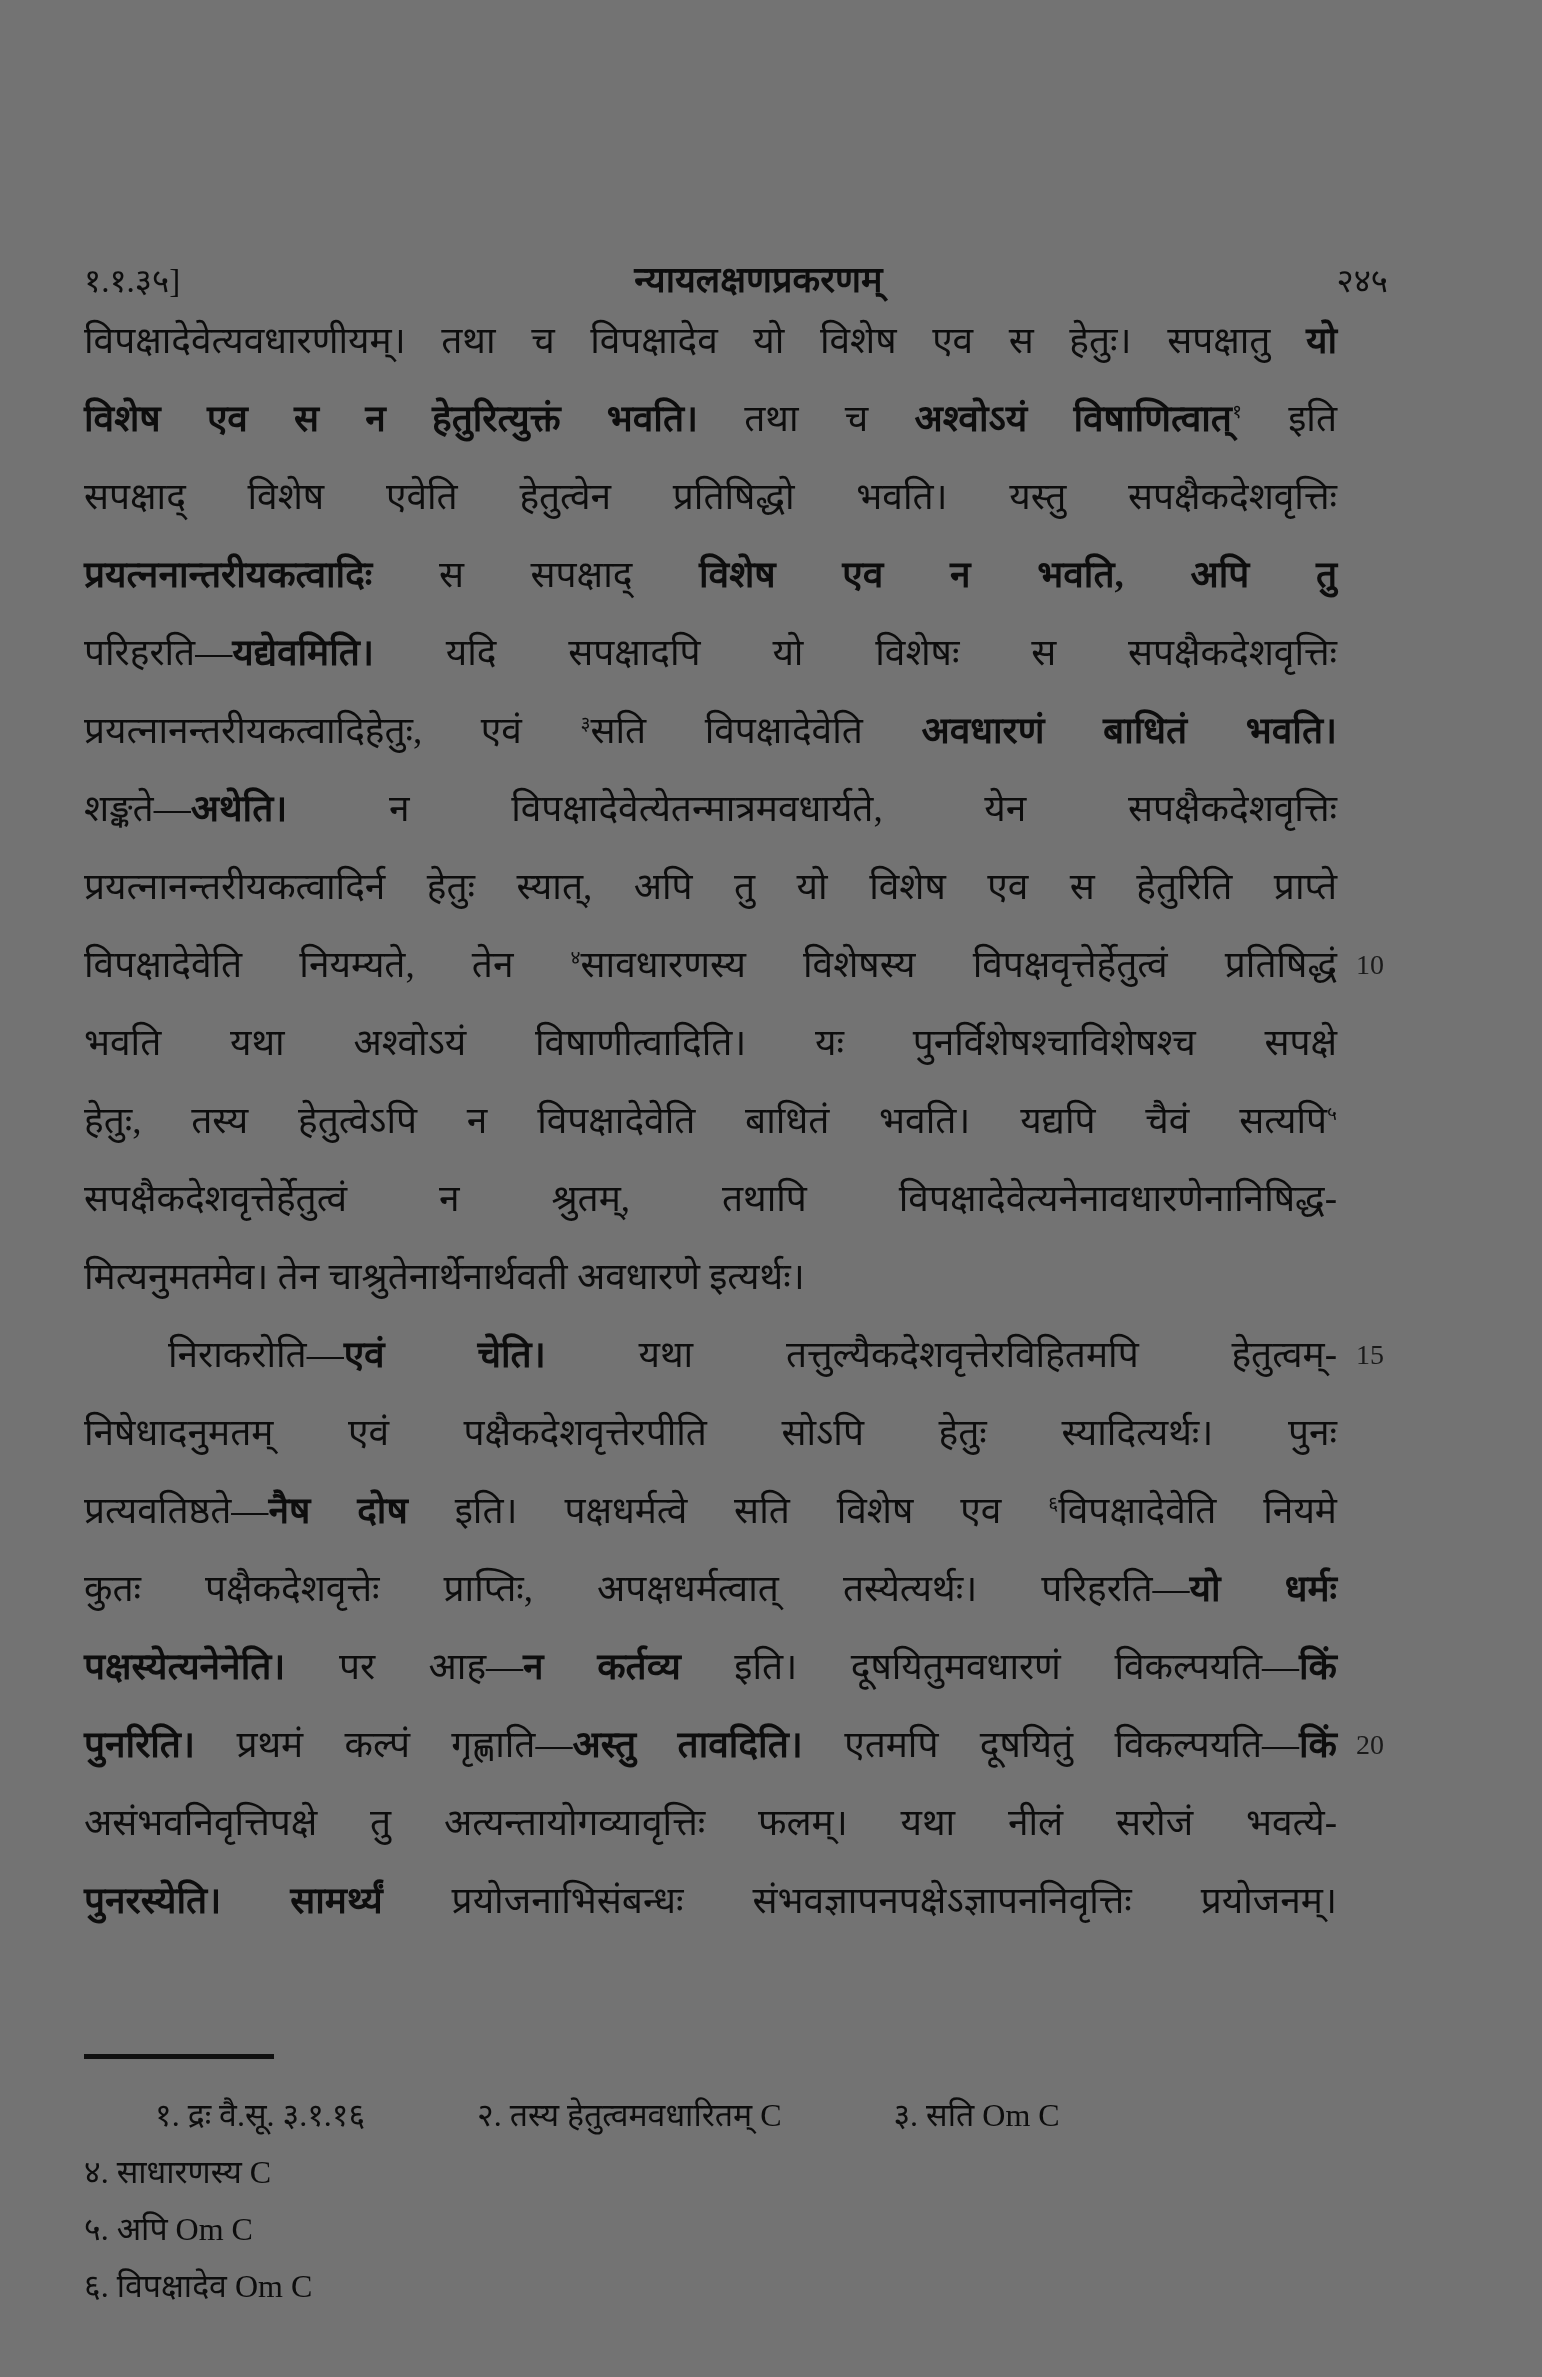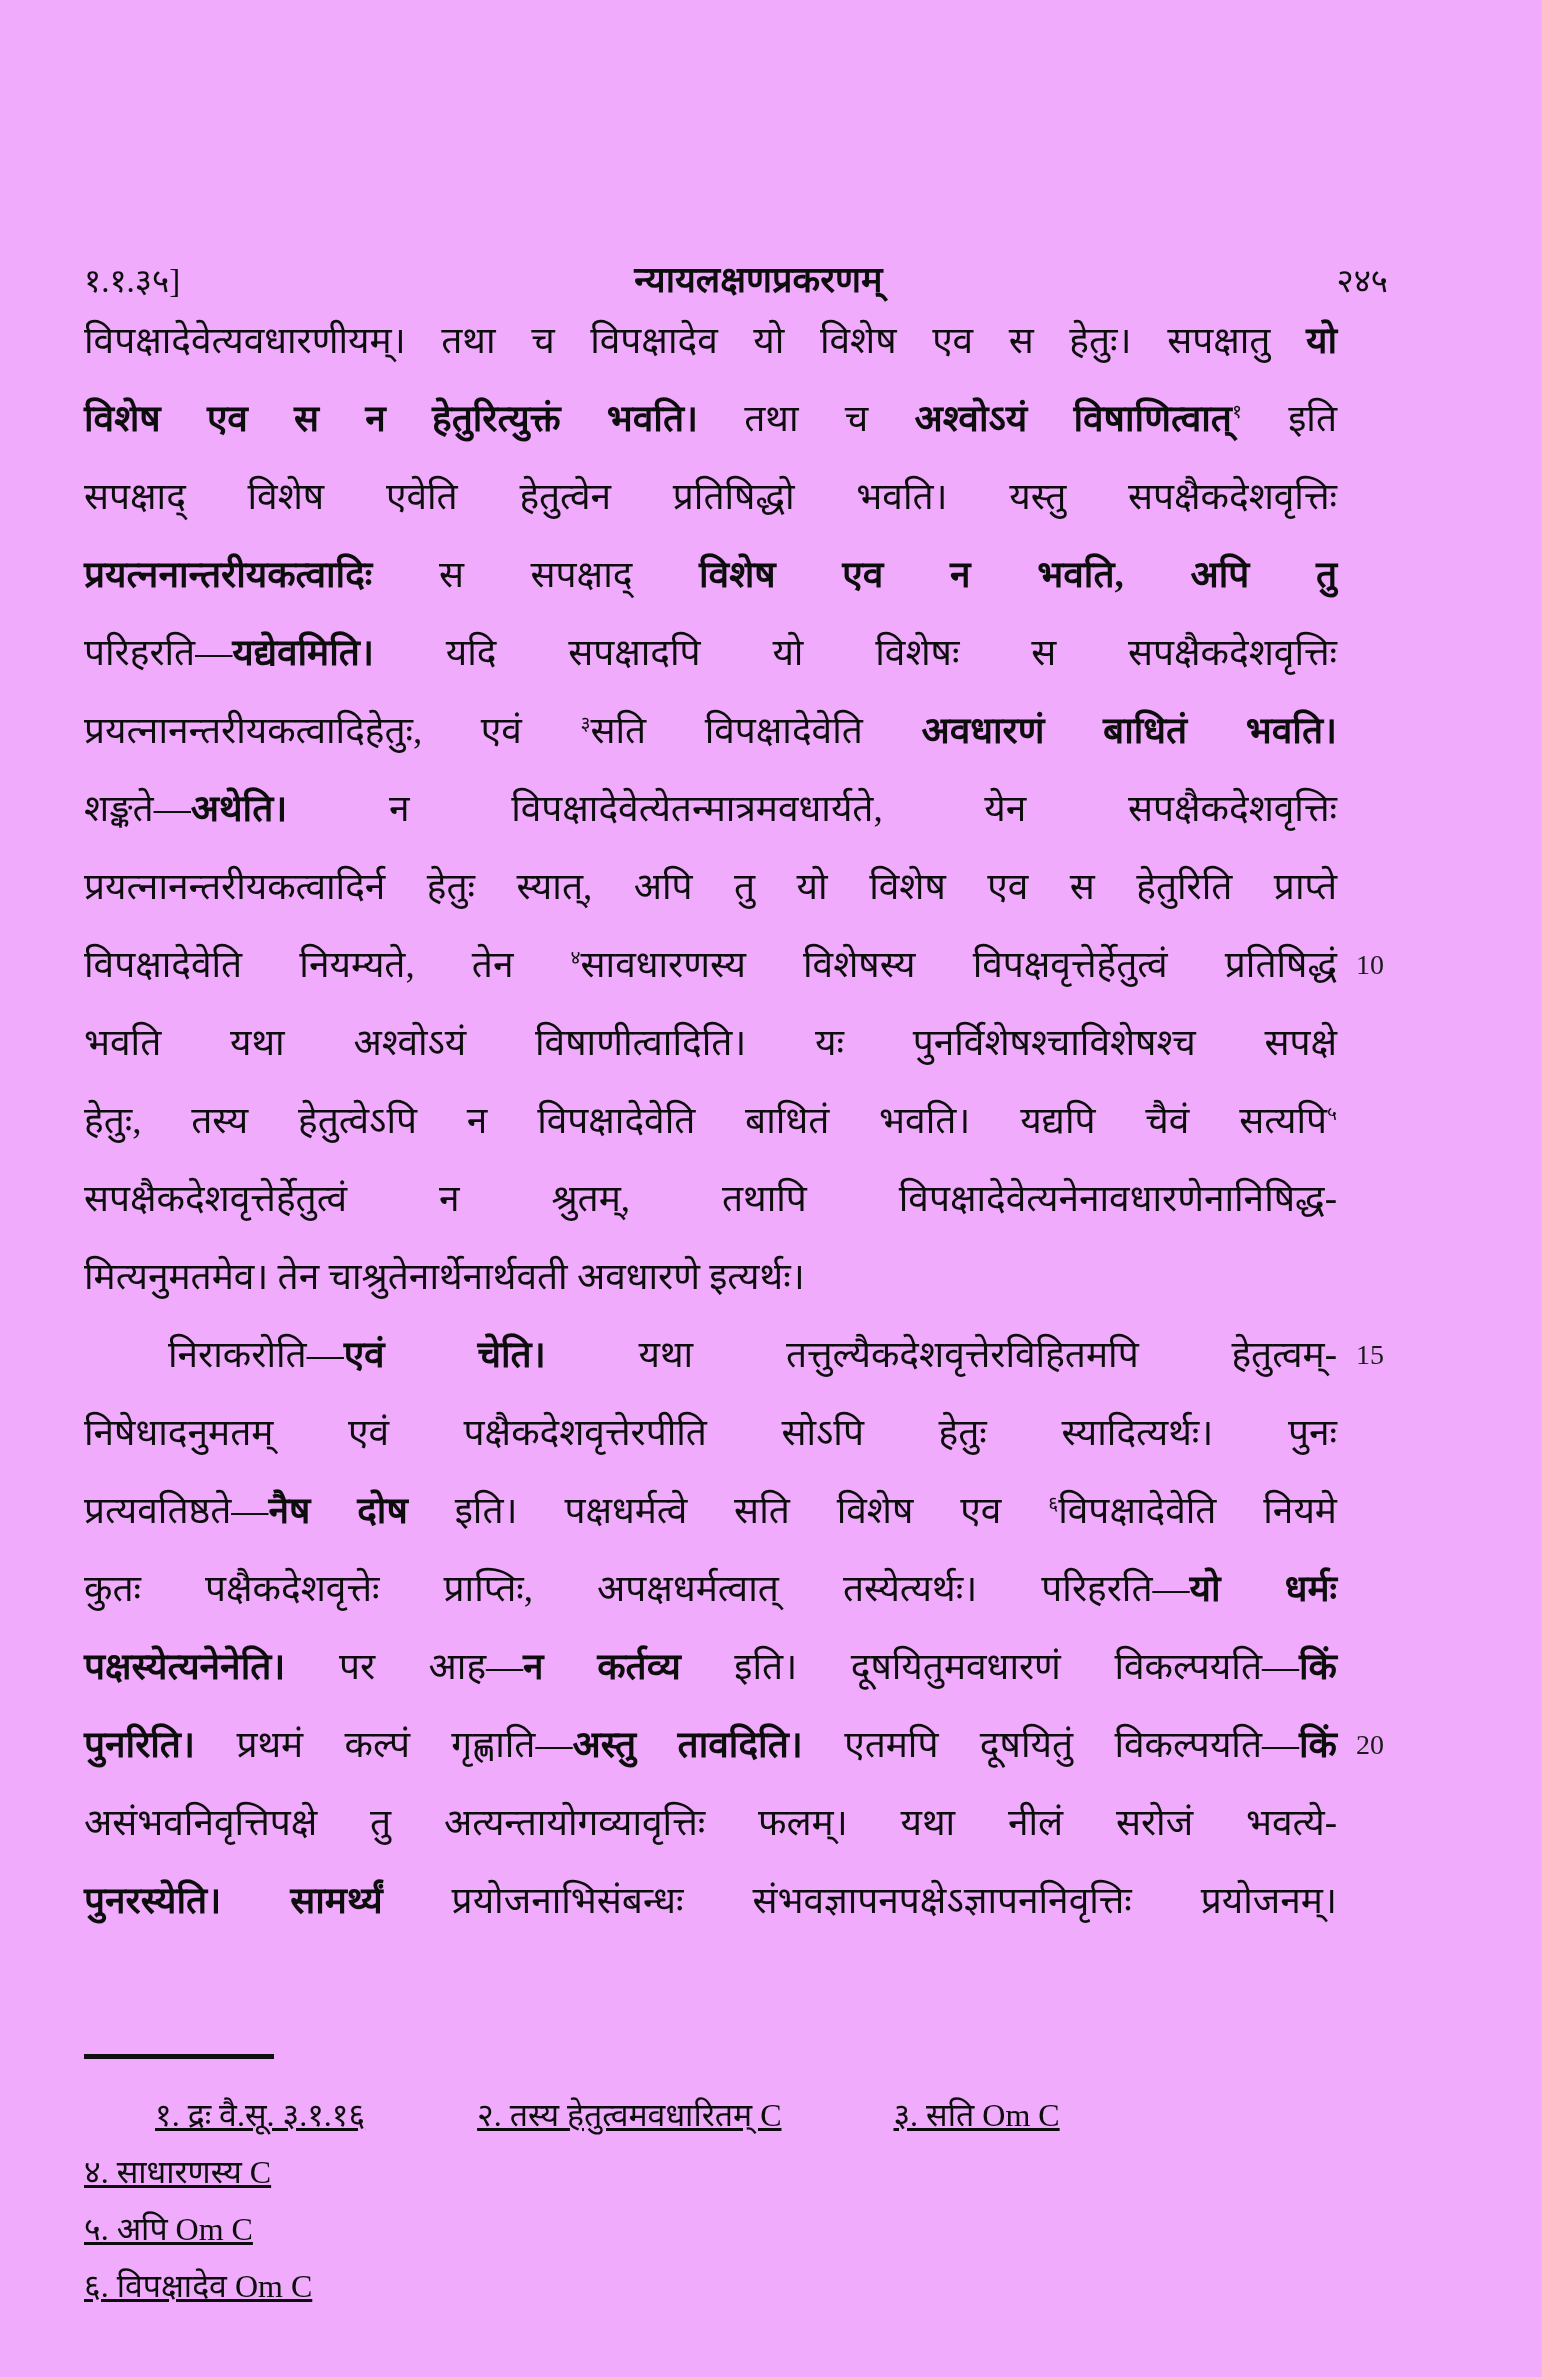--- a/index.html
+++ b/index.html
@@ -1,19 +1,19 @@
 <!DOCTYPE html>
 <html lang="sa" style="font-size:10.3px"><head>
 <meta charset="utf-8">
 <style>
   html,body{margin:0;padding:0;background:#e8e8e8;}
   .page{
     position:relative;
     width:1542px;height:2377px;
-    background:#f0abfc;
+    background:#737373;
     color:#0d0d0d;
     font-family:"Liberation Serif","DejaVu Serif",serif;
     overflow:hidden;
   }
   
   .pagehead{
     position:absolute;top:224px;left:84px;right:154px;
     display:flex;justify-content:space-between;align-items:baseline;
     font-size:33px;line-height:1.2;
   }
@@ -47,21 +47,21 @@
     position:absolute;top:2054px;left:84px;
     width:190px;height:4.5px;background:#101010;
   }
   .footnotes{
     position:absolute;top:2087px;left:84px;width:1317px;
     font-size:32px;
   }
   .fnrow{display:flex;align-items:baseline;height:57px;line-height:57px;}
   .fnrow1{padding-left:71px;column-gap:112px;}
   .fnrow2{column-gap:67px;flex-direction:column;}
-  .fnrow span{white-space:nowrap;text-decoration:underline;}
+  .fnrow span{white-space:nowrap;}
 </style>
 </head>
 <body>
 
 <div class="page">
 
   <header class="pagehead">
     <span>१.१.३५]</span>
     <span class="title">न्यायलक्षणप्रकरणम्</span>
     <span>२४५</span>

